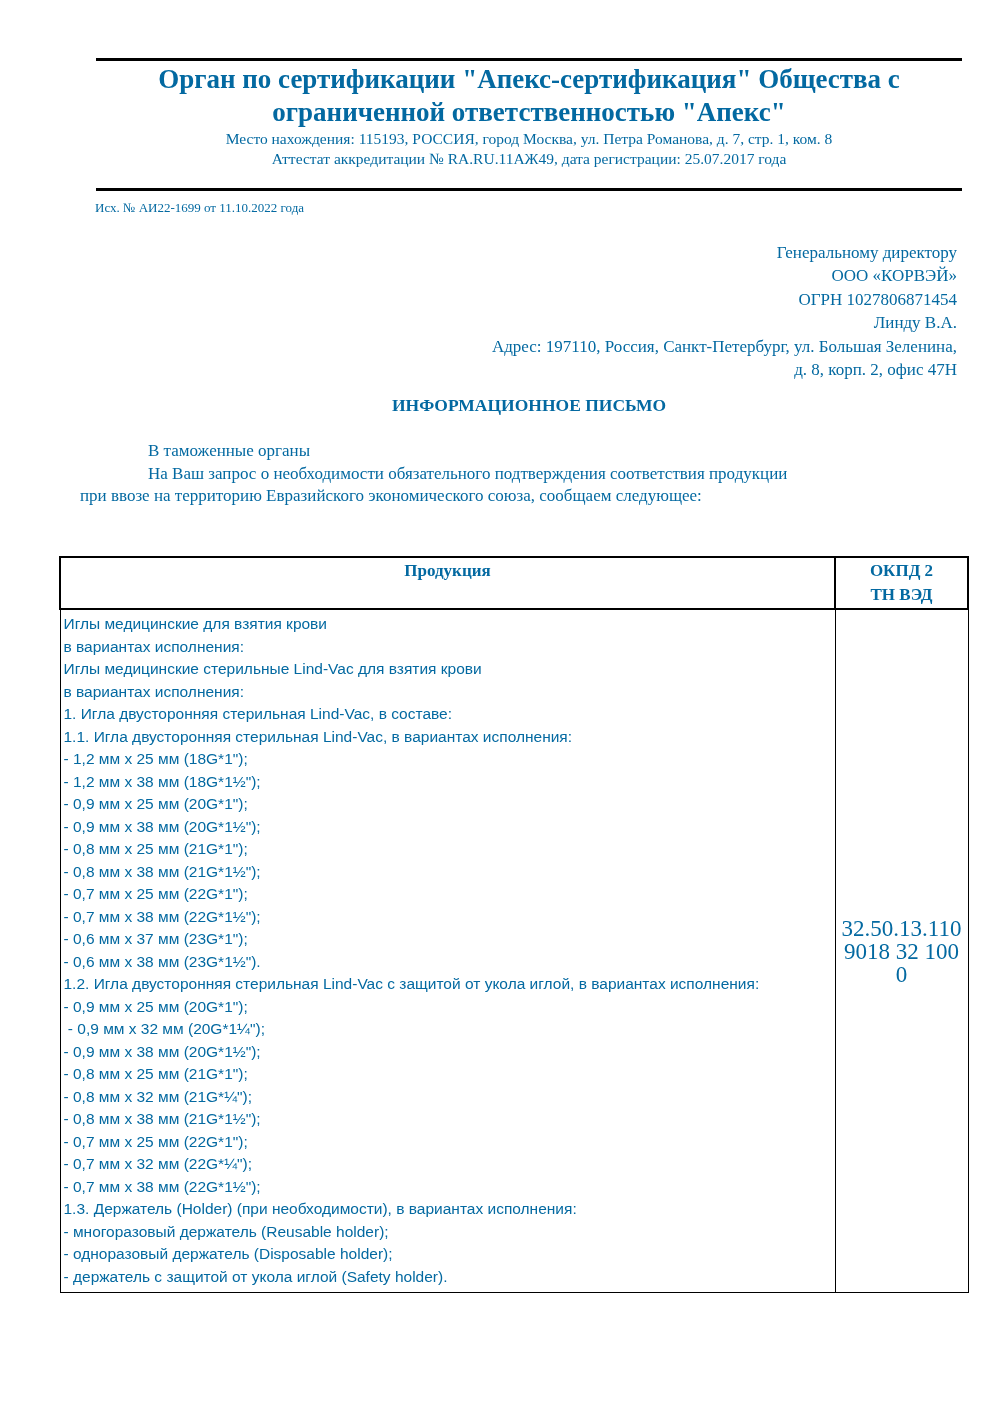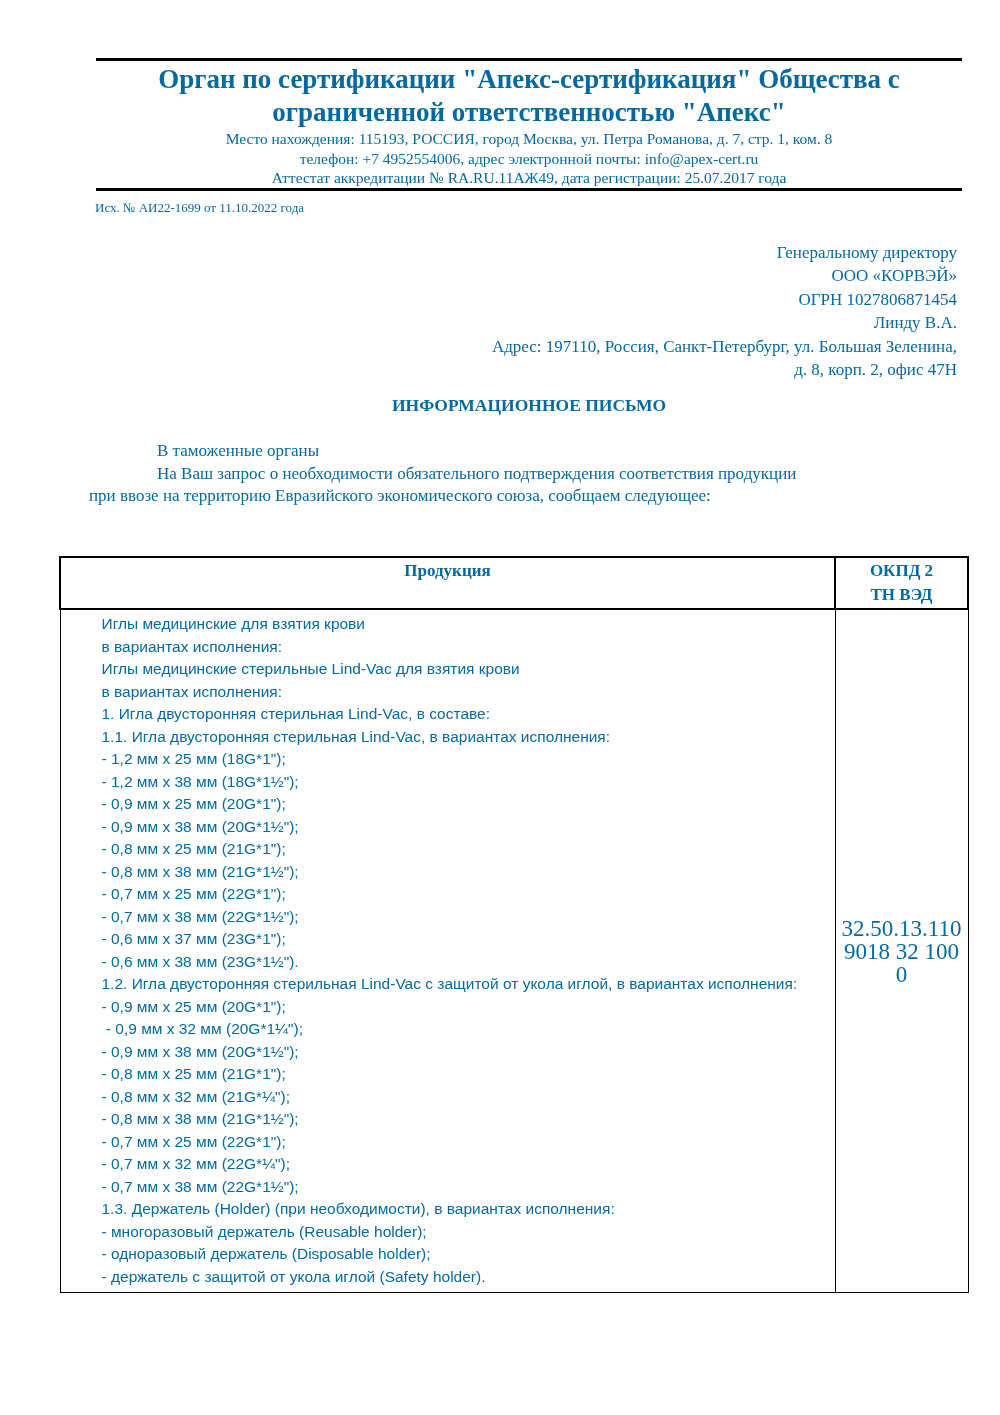--- a/index.html
+++ b/index.html
@@ -55,21 +55,21 @@
     position: absolute;
     left: 96px;
     top: 395px;
     width: 866px;
     text-align: center;
     font-size: 17.5px;
     font-weight: bold;
   }
   .letter-body {
     position: absolute;
-    left: 89px;
+    left: 80px;
     top: 440px;
     width: 880px;
     font-size: 17px;
     line-height: 22.7px;
   }
   .letter-body .indent { text-indent: 68px; }
   .products-table {
     position: absolute;
     left: 59px;
     top: 556px;
@@ -94,42 +94,40 @@
   }
   .cell-product {
     vertical-align: top;
     padding: 3px 4px 4px 3px;
   }
   .cell-product > div {
     font-family: "Liberation Sans", sans-serif;
     font-size: 15.5px;
     line-height: 22.5px;
     white-space: pre;
-    margin-left: 38px;
   }
   .cell-code {
     vertical-align: middle;
     text-align: center;
     font-family: "Liberation Serif", serif;
     font-size: 23px;
     line-height: 23px;
   }
 </style>
 </head>
 <body>
 
 <div class="page">
 
   <div class="rule rule-top"></div>
 
   <div class="org-header">
     <div class="org-title">Орган по сертификации "Апекс-сертификация" Общества с</div>
     <div class="org-title">ограниченной ответственностью "Апекс"</div>
     <div class="org-sub">Место нахождения: 115193, РОССИЯ, город Москва, ул. Петра Романова, д. 7, стр. 1, ком. 8</div>
-    <div class="org-sub">телефон: +7 4952554006, адрес электронной почты: info@apex-cert.ru</div>
     <div class="org-sub">Аттестат аккредитации № RA.RU.11АЖ49, дата регистрации: 25.07.2017 года</div>
   </div>
 
   <div class="rule rule-bottom"></div>
 
   <div class="ref-number">Исх. № АИ22-1699 от 11.10.2022 года</div>
 
   <div class="recipient">
       <div>Генеральному директору</div>
       <div>ООО «КОРВЭЙ»</div>

